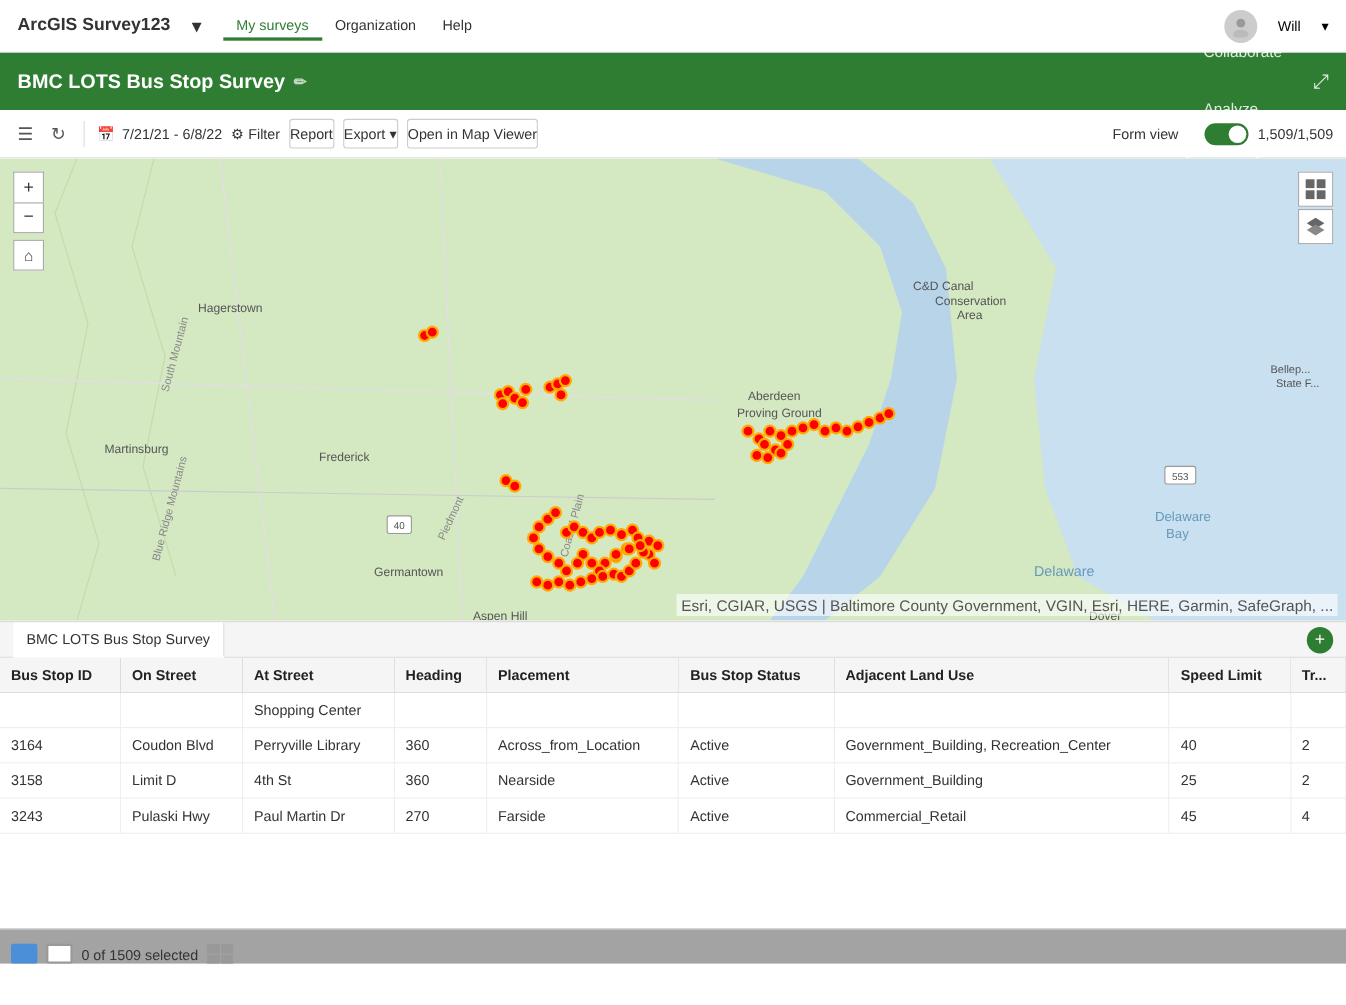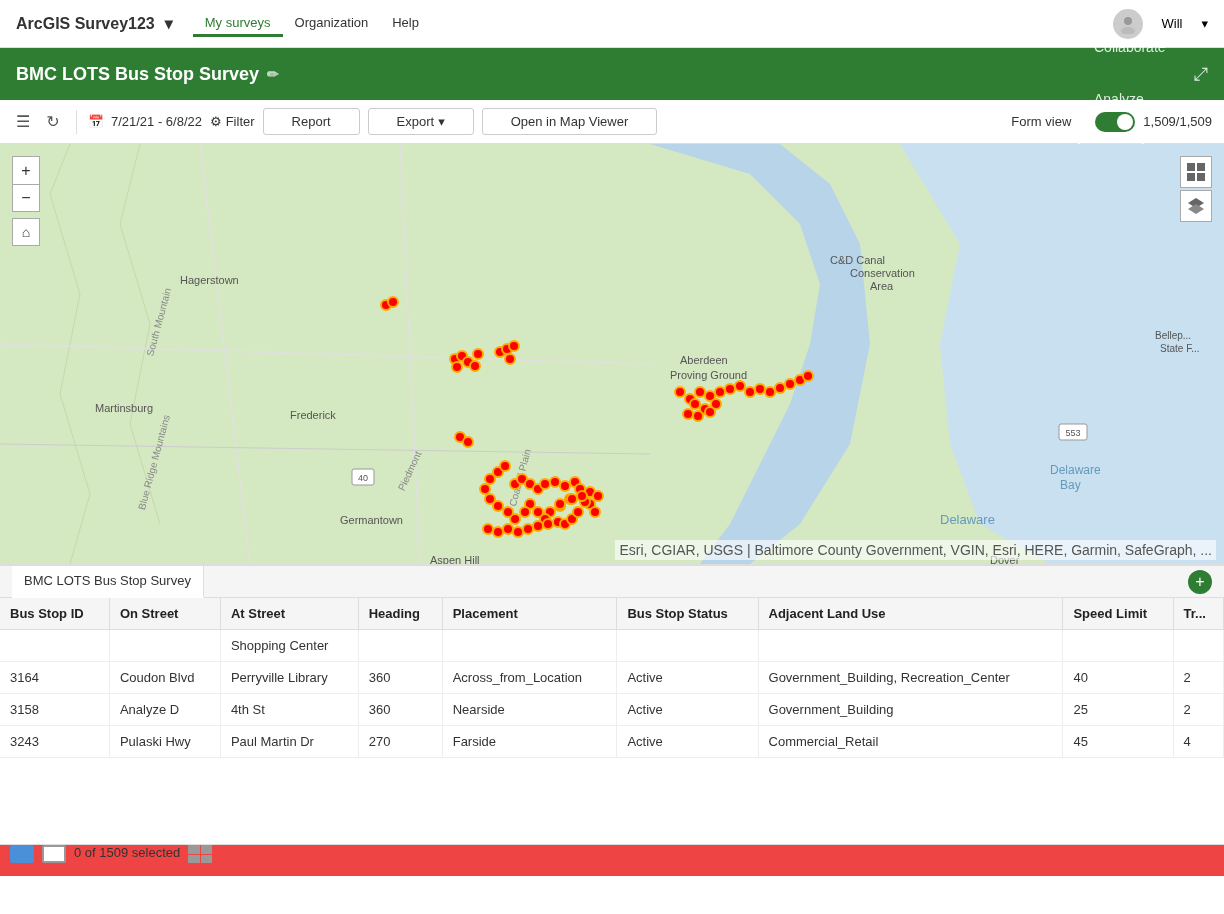--- a/index.html
+++ b/index.html
@@ -9,21 +9,21 @@
     #top-nav {
       display: flex;
       align-items: center;
       height: 48px;
       background: #fff;
       border-bottom: 1px solid #ddd;
       padding: 0 16px;
       gap: 20px;
     }
     #top-nav .app-title {
-      display: flex; align-items: center; gap: 10px;
+      display: flex; gap: 20px;
       font-size: 16px; font-weight: 600; color: #333;
       cursor: pointer;
     }
     #top-nav .nav-links { display: flex; gap: 0; align-items: center; }
     #top-nav .nav-link {
       padding: 4px 12px; font-size: 13px; color: #333; cursor: pointer; text-decoration: none;
       border-bottom: 3px solid transparent;
     }
     #top-nav .nav-link.active { color: #2e7d32; border-bottom: 3px solid #2e7d32; font-weight: 500; }
     #top-nav .spacer { flex: 1; }
@@ -67,21 +67,21 @@
       background: #fff;
       border-bottom: 1px solid #ddd;
       padding: 0 12px;
       gap: 8px;
     }
     #toolbar .toolbar-icon { color: #555; cursor: pointer; font-size: 16px; padding: 4px; }
     #toolbar .toolbar-sep { width: 1px; height: 24px; background: #ddd; margin: 0 4px; }
     #toolbar .date-range { display: flex; align-items: center; gap: 6px; color: #333; font-size: 13px; cursor: pointer; }
     #toolbar .filter-btn { display: flex; align-items: center; gap: 4px; color: #333; font-size: 13px; cursor: pointer; }
     #toolbar .toolbar-btn {
-      padding: 5px 28px; border: 1px solid #ccc; border-radius: 3px;
+      padding: 5px 0; border: 1px solid #ccc; border-radius: 3px;
       background: #fff; cursor: pointer; font-size: 13px; color: #333;
       display: flex; align-items: center; gap: 4px;
     }
     #toolbar .spacer { flex: 1; }
     #toolbar .form-view { display: flex; align-items: center; gap: 24px; font-size: 13px; color: #333; }
     #toolbar .toggle {
       position: relative; width: 40px; height: 20px; background: #2e7d32;
       border-radius: 10px; cursor: pointer;
     }
     #toolbar .toggle::after {
@@ -176,24 +176,24 @@
       white-space: nowrap; position: sticky; top: 0; z-index: 2; margin-left: 16px;
     }
     tbody td {
       padding: 8px 10px; border-bottom: 1px solid #eee; border-right: 1px solid #eee;
       color: #333; white-space: nowrap;
     }
 
     
     #bottom-bar {
       height: 32px;
-      background: #ef4444;
+      background: #a3a3a3;
       border-top: 1px solid #ddd;
       display: flex;
-      align-items: flex-start;
+      align-items: flex-end;
       padding: 0 10px;
       gap: 8px;
       font-size: 13px;
       color: #333;
     }
     #bottom-bar .bottom-icon {
       width: 24px; height: 18px; background: #4a90d9; border-radius: 2px; cursor: pointer;
     }
     #bottom-bar .bottom-icon-outline {
       width: 24px; height: 18px; background: #fff; border: 2px solid #999;
@@ -482,21 +482,21 @@
             <td>Perryville Library</td>
             <td>360</td>
             <td>Across_from_Location</td>
             <td>Active</td>
             <td>Government_Building, Recreation_Center</td>
             <td>40</td>
             <td>2</td>
           </tr>
           <tr>
             <td>3158</td>
-            <td>Analyze D</td>
+            <td>Limit D</td>
             <td>4th St</td>
             <td>360</td>
             <td>Nearside</td>
             <td>Active</td>
             <td>Government_Building</td>
             <td>25</td>
             <td>2</td>
           </tr>
           <tr>
             <td>3243</td>

